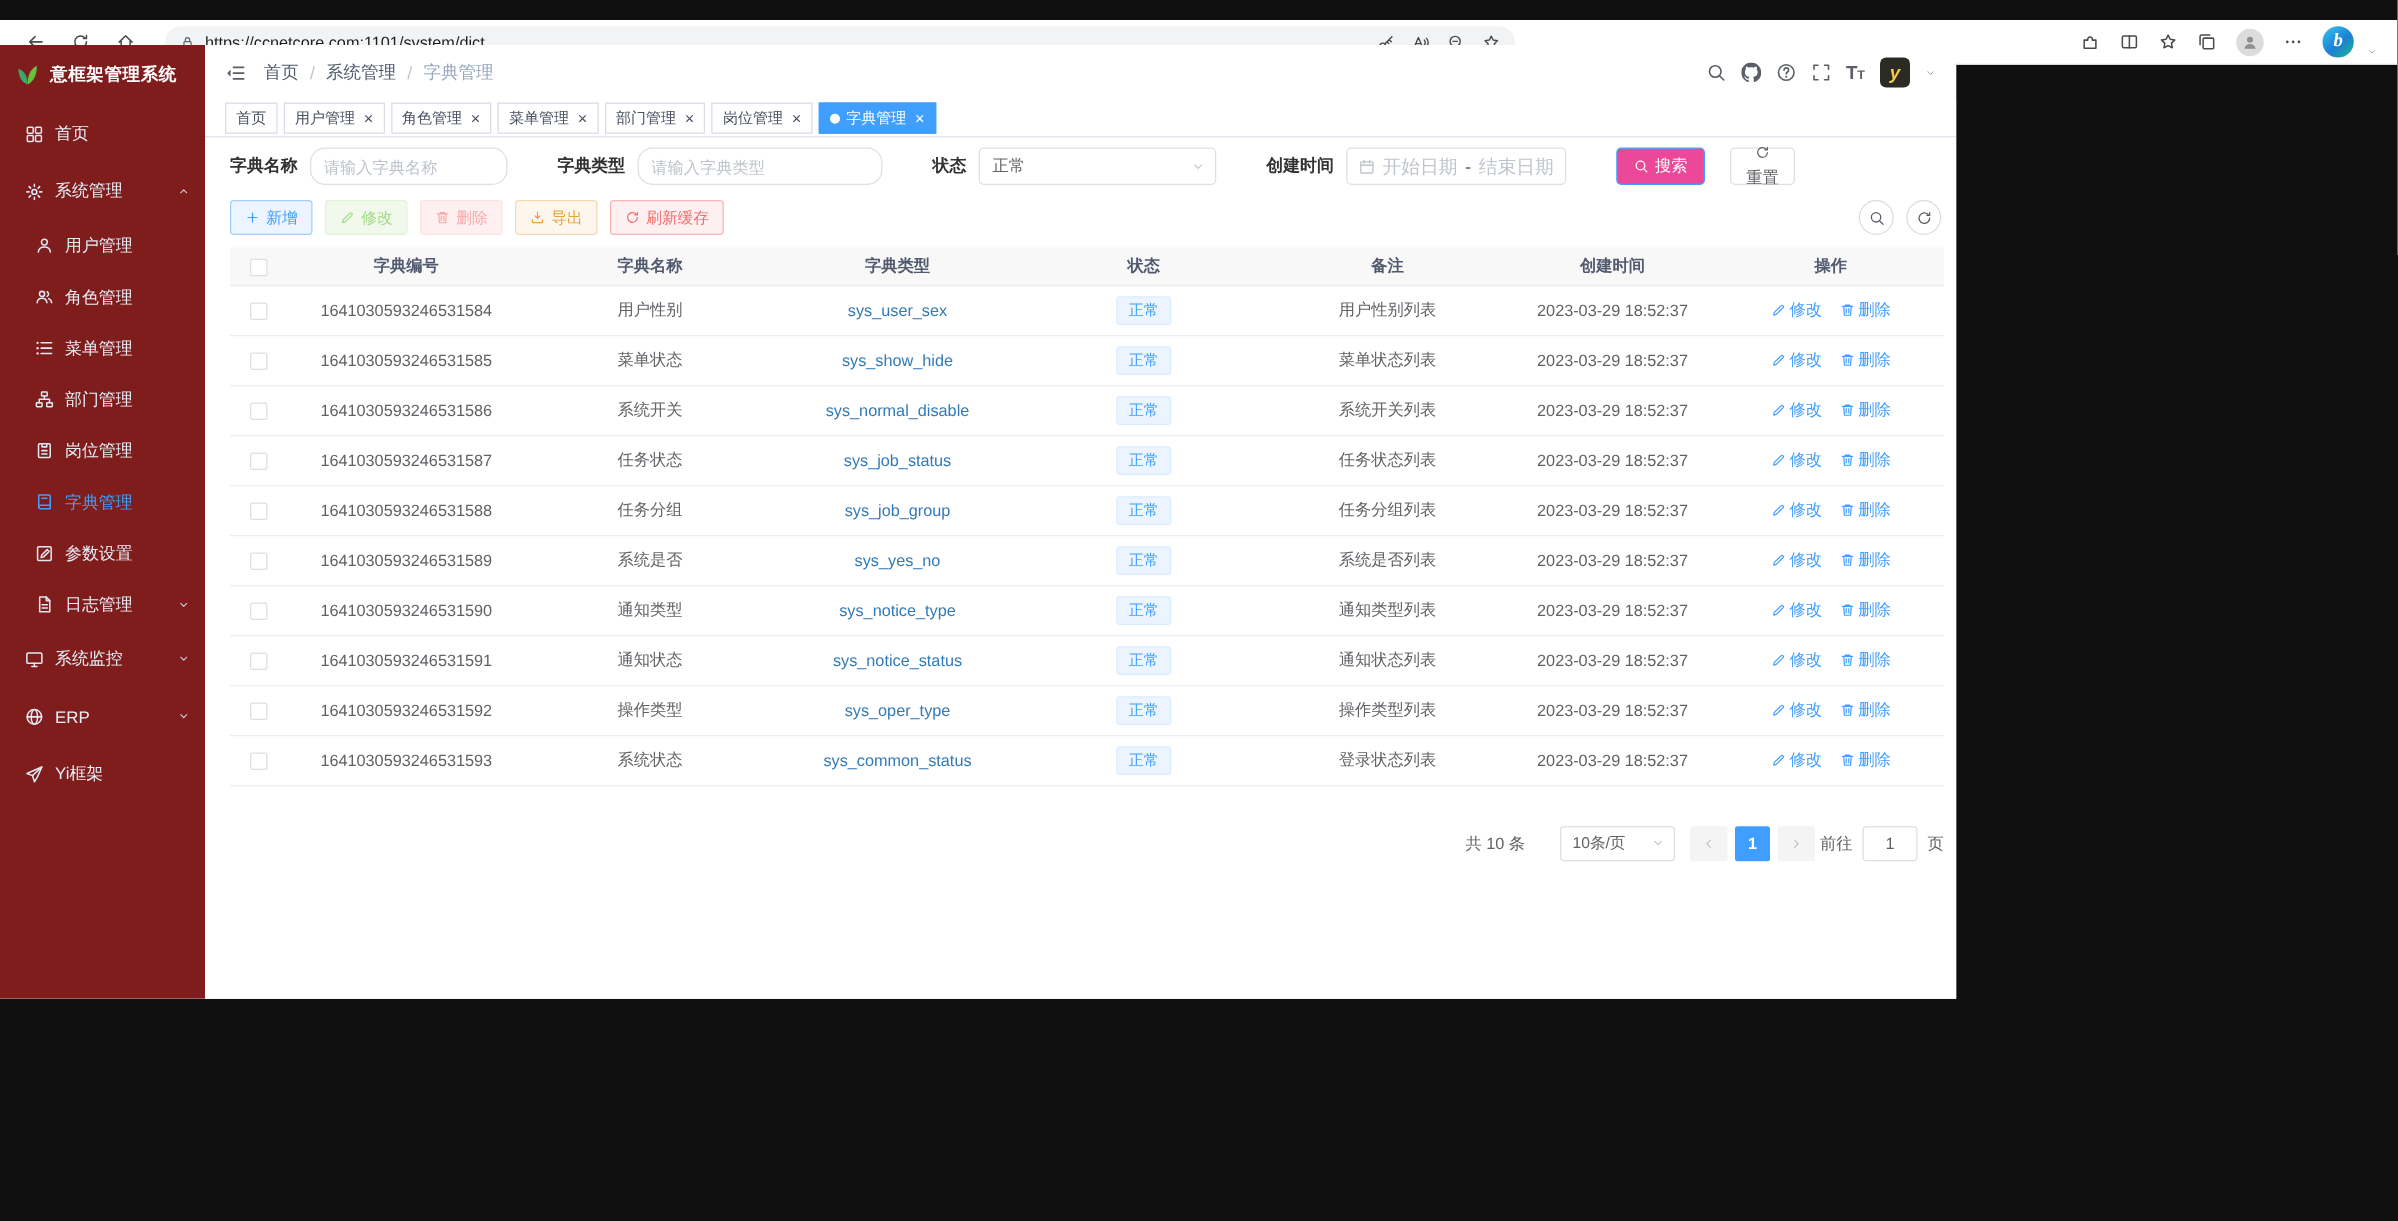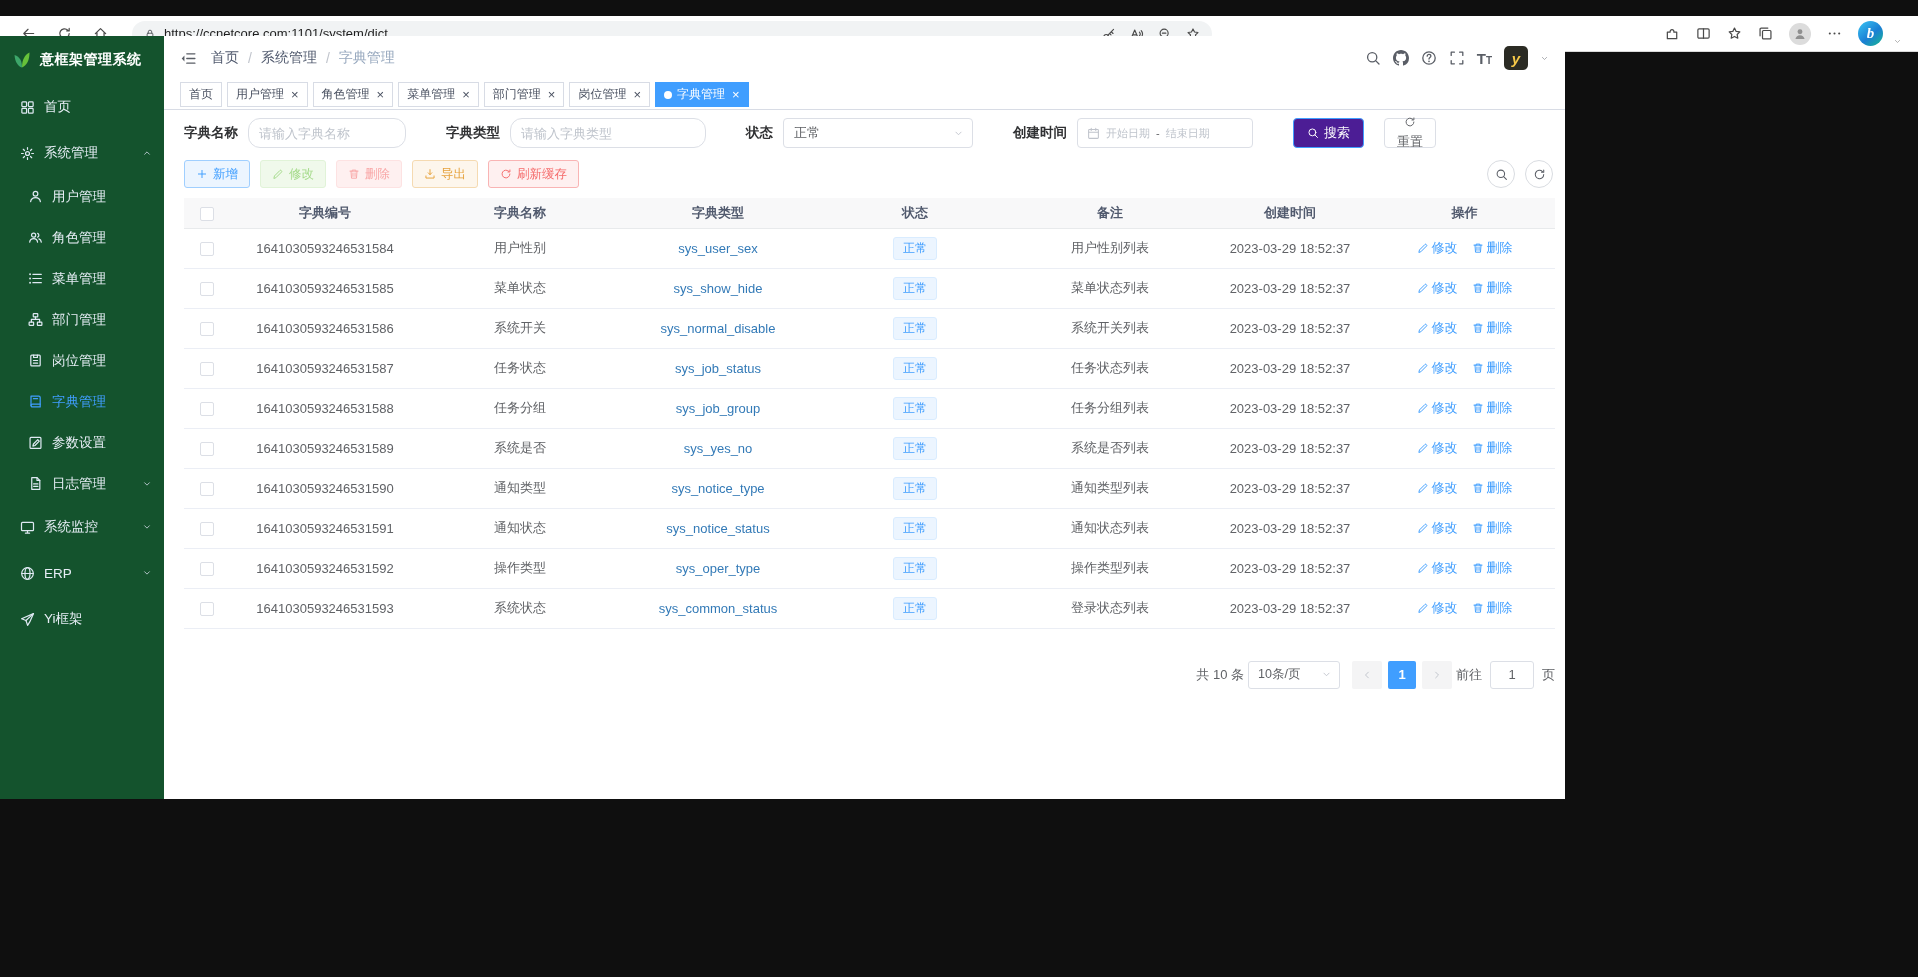--- a/index.html
+++ b/index.html
@@ -26,21 +26,21 @@
           background:linear-gradient(140deg,#3ac6f4 0%,#1b7fd4 55%,#18b98f 100%);
           display:flex; align-items:center; justify-content:center; }
   .bing i { color:#fff; font-family:"Liberation Serif",serif; font-style:italic; font-weight:700; font-size:15px; }
   .bing-caret { color:#9a9a9a; font-size:9px; align-self:flex-end; margin-left:-6px; }
 
   
   .app { position:absolute; top:36px; left:0; width:1565px; height:763px; background:#fff;
          display:flex; overflow:hidden; }
 
   
-  .sidebar { width:164px; flex:0 0 164px; background:#14532d; height:100%; }
+  .sidebar { width:164px; flex:0 0 164px; background:#7f1d1d; height:100%; }
   .logo { height:48px; display:flex; align-items:center; padding-left:12px; gap:8px; }
   .logo-text { color:#fff; font-size:14px; font-weight:700; letter-spacing:.5px; white-space:nowrap; }
   .leaf { font-size:20px; display:flex; }
   .menu-item { height:46px; display:flex; align-items:center; padding:0 12px 0 20px; gap:9px;
                color:#e7eef6; font-size:13.5px; cursor:pointer; white-space:nowrap; }
   .menu-item.sub { height:41px; padding-left:28px; }
   .menu-item .m-ic { font-size:15px; display:flex; color:#dfe9f3; flex:0 0 auto; }
   .menu-item.active, .menu-item.active .m-ic { color:#409eff; }
   .m-arrow { margin-left:auto; font-size:10px; color:#cfd9e4; display:flex; }
 
@@ -77,28 +77,28 @@
   .fgroup { display:flex; align-items:center; margin-right:40px; }
   .fgroup label { font-size:13.5px; font-weight:700; color:#303133; margin-right:10px; white-space:nowrap; }
   .inp { height:30px; border:1px solid #dcdfe6; border-radius:12px; padding:0 10px; font-size:13px;
          color:#606266; outline:none; font-family:inherit; }
   .inp::placeholder { color:#bfc4cc; }
   .w158 { width:158px; } .w196 { width:196px; }
   .selectbox { width:190px; height:30px; border:1px solid #dcdfe6; border-radius:4px; display:flex;
                align-items:center; padding:0 8px 0 10px; font-size:13px; color:#606266; cursor:pointer; }
   .selectbox .caret, .pg-size .caret { margin-left:auto; color:#c0c4cc; font-size:11px; display:flex; }
   .daterange { width:176px; height:30px; border:1px solid #dcdfe6; border-radius:4px; display:flex;
-               align-items:center; gap:6px; padding:0 9px; font-size:11px; color:#bfc4cc; cursor:pointer; }
+               align-items:center; gap:6px; padding:0 9px; font-size:15px; color:#bfc4cc; cursor:pointer; }
   .daterange .cal { color:#c0c4cc; font-size:13px; display:flex; }
   .daterange .sep { color:#606266; }
 
   .btn { display:inline-flex; align-items:center; justify-content:center; gap:5px; border:1px solid transparent;
          border-radius:4px; font-size:13px; cursor:pointer; background:#fff; font-family:inherit; }
   .btn .bic { font-size:12px; display:flex; }
-  .btn-primary { height:30px; padding:0 13px; background:#4c1d95; border-color:#409eff; color:#fff; margin-right:20px; }
+  .btn-primary { height:30px; padding:0 13px; background:#ec4899; border-color:#409eff; color:#fff; margin-right:20px; }
   .btn-plainwhite { height:30px; padding:0 12px; border-color:#dcdfe6; color:#606266;flex-direction:column; }
 
   .toolbar { display:flex; align-items:flex-start; margin-top:12px; gap:10px; }
   .sm { height:28px; padding:0 11px; font-size:12.5px; border-radius:3px; }
   .b-blue    { background:#ecf5ff; border-color:#a0cfff; color:#409eff; }
   .b-green   { background:#f0f9eb; border-color:#e1f3d8; color:#a4da89; cursor:not-allowed; }
   .b-red     { background:#fef0f0; border-color:#fde2e2; color:#f9a7a7; cursor:not-allowed; }
   .b-orange  { background:#fdf6ec; border-color:#f5dab1; color:#e6a23c; }
   .b-redline { background:#fef0f0; border-color:#f9b4b4; color:#f56c6c; }
   .tb-right { margin-left:auto; display:flex; gap:10px; padding-right:2px; }
@@ -116,21 +116,21 @@
   .type-link { color:#337ab7; cursor:pointer; }
   .pill { display:inline-block; padding:2px 9px; background:#ecf5ff; border:1px solid #d9ecff;
           color:#409eff; font-size:12px; line-height:17px; border-radius:3px; }
   .op-link { color:#409eff; cursor:pointer; display:inline-flex; align-items:center; gap:3px; font-size:13px; }
   .op-link + .op-link { margin-left:14px; }
   .op-link .bic { font-size:12px; display:flex; }
 
   
   .pagination { display:flex; align-items:center; justify-content:flex-end; margin-top:32px;
                 font-size:13px; color:#606266; }
-  .pg-total { margin-right:4px; }
+  .pg-total { margin-right:28px; }
   .pg-size { width:92px; height:28px; border:1px solid #dcdfe6; border-radius:3px; display:flex;
              align-items:center; padding:0 7px 0 9px; font-size:12.5px; color:#606266; cursor:pointer; }
   .pg-btn { width:30px; height:28px; background:#f4f4f5; border-radius:2px; display:flex; align-items:center;
             justify-content:center; color:#c0c4cc; margin-left:12px; font-size:12px; cursor:pointer; }
   .pg-btn.next { margin-left:6px; }
   .pg-page { width:28px; height:28px; background:#409eff; color:#fff; border-radius:2px; display:flex;
              align-items:center; justify-content:center; margin-left:6px; font-weight:600; cursor:pointer; }
   .pg-goto { margin-left:4px; }
   .pg-input { width:44px; height:28px; border:1px solid #dcdfe6; border-radius:3px; text-align:center;
               font-size:13px; color:#606266; outline:none; margin-left:8px; font-family:inherit; }

